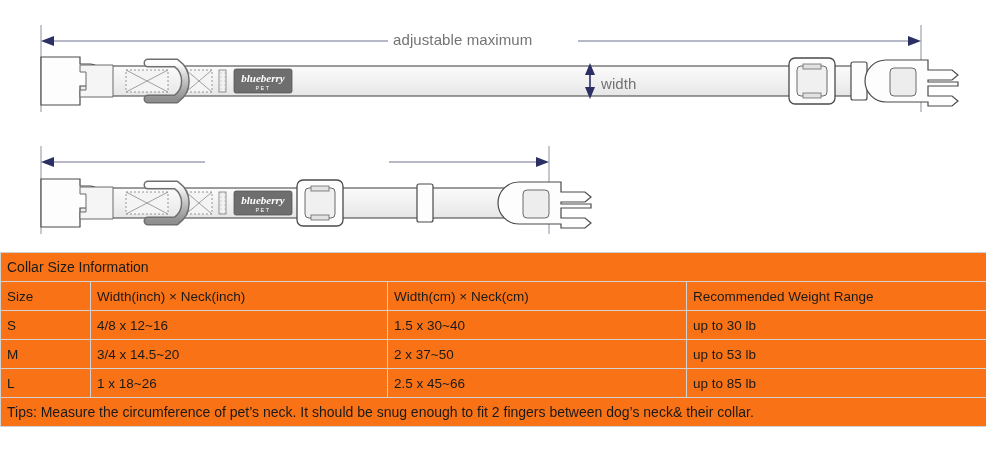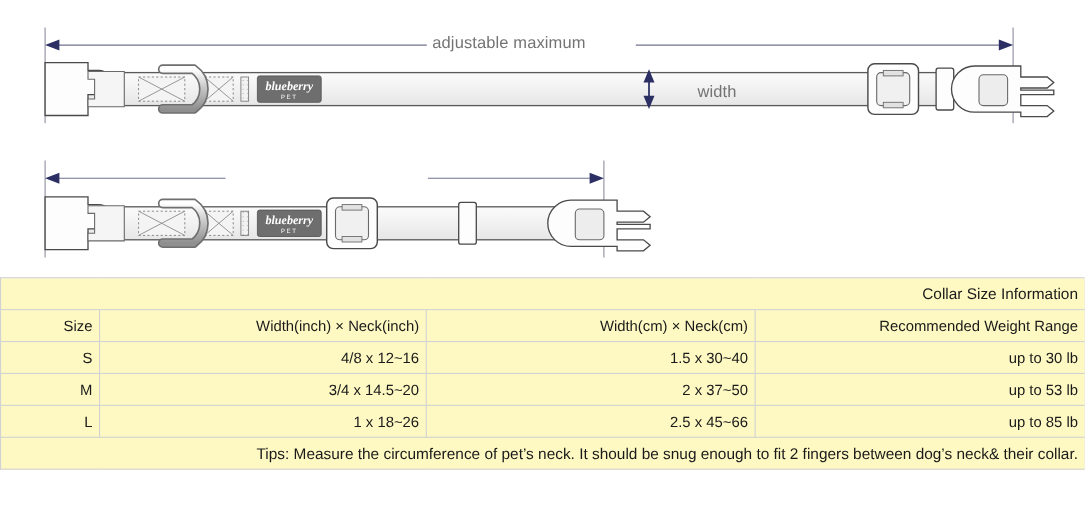--- a/index.html
+++ b/index.html
@@ -35,45 +35,45 @@
   .dim-label {
     position: absolute;
     font-family: "Liberation Sans", sans-serif;
     font-size: 15px;
     color: #737373;
     white-space: nowrap;
     letter-spacing: .1px;
   }
   #label-max  { left: 393px; top: 31px; }
   #label-min  { left: 209px; top: 152px; }
-  #label-width{ left: 634px; top: 75px; font-size: 15px; }
+  #label-width{ left: 601px; top: 75px; font-size: 15px; }
 
   
   #table-wrap {
     position: absolute;
     left: 0;
     top: 252px;
     width: 986px;
     height: 224px;
   }
   table.size-table {
     border-collapse: collapse;
     width: 986px;
     table-layout: fixed;
     font-size: 13.5px;
   }
   table.size-table td {
     border: 1px solid #d2d2d2;
     height: 28px;
     padding: 0 6px;
-    text-align: right;
+    text-align: left;
     vertical-align: middle;
     color: #1a1a1a;
     font-family: "Liberation Sans", sans-serif;
-    background: #fef9c3;
+    background: #f97316;
   }
   td.title-cell,
   td.tips-cell {
     text-align: left;
     padding-left: 12px;
     font-size: 14px;
   }
   td.title-cell { height: 32px; }
   td.tips-cell  { height: 38px; }
   .col-size  { width: 90px;  }

